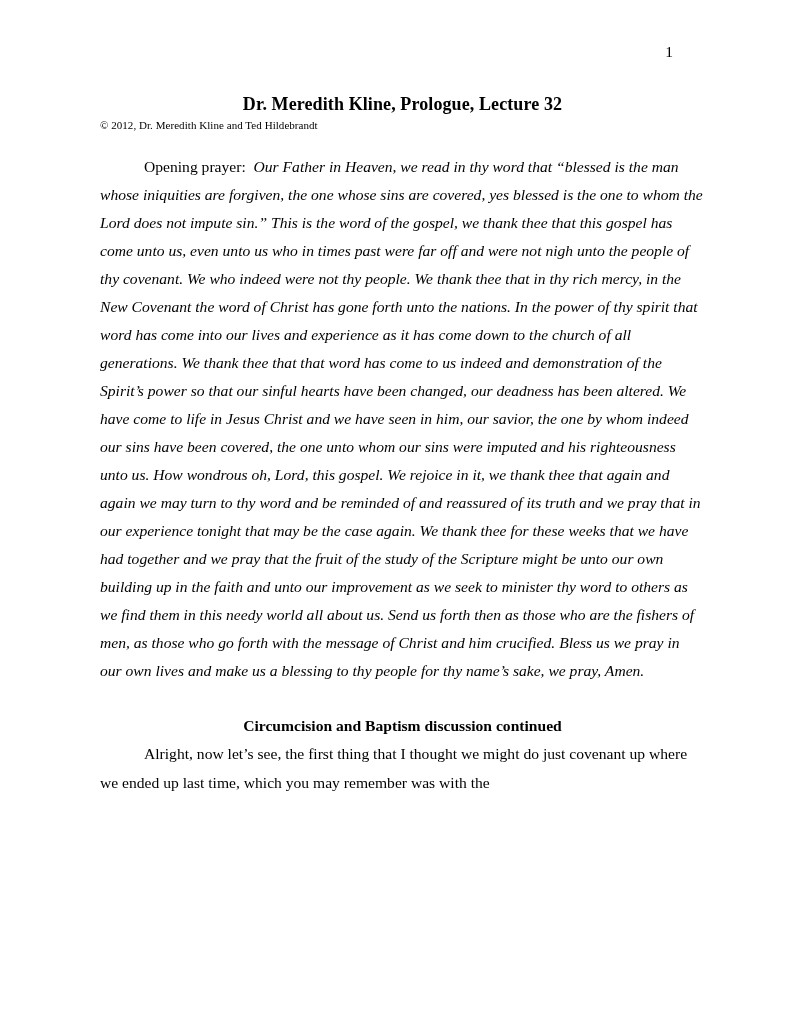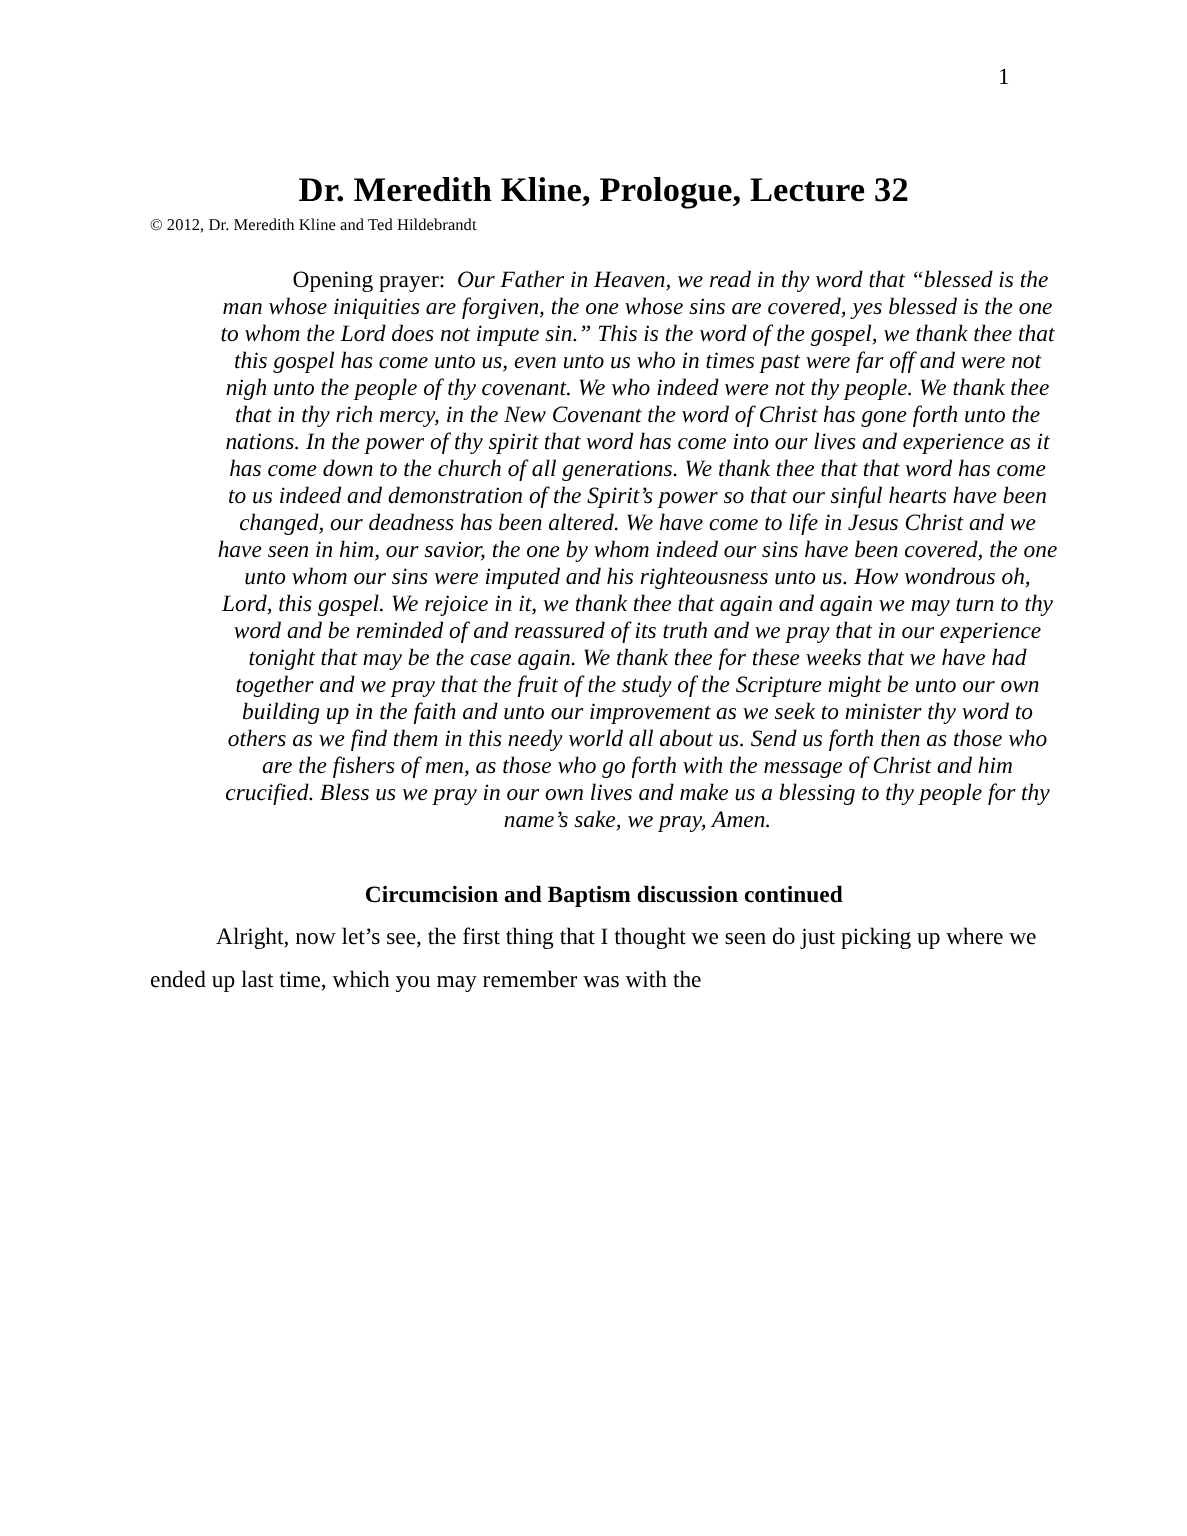--- a/index.html
+++ b/index.html
@@ -24,38 +24,37 @@
   }
   .page-number {
     position: absolute;
     top: 44px;
     right: 118px;
     font-size: 15.5px;
     font-family: "Liberation Serif", serif;
     line-height: 1;
   }
   .doc-title {
-    margin-top: 66px;
+    margin-top: 46px;
     text-align: center;
     font-weight: bold;
-    font-size: 23px;
+    font-size: 18px;
     letter-spacing: 0.1px;
   }
   .doc-copyright {
     text-align: left;
     font-size: 11px;
     margin-top: 4px;
     letter-spacing: 0.05px;
   }
   .prayer-block {
     margin-top: 22px;
     font-size: 15.6px;
-    line-height: 18px;
-    text-align: center;
-    margin-left: 45px;
+    line-height: 28px;
+    text-align: left;
   }
   .prayer-lead {
     font-style: normal;
   }
   .prayer-body {
     font-style: italic;
   }
   .indent {
     display: inline-block;
     width: 44px;
@@ -85,16 +84,16 @@
 
   <div class="doc-copyright">© 2012, Dr. Meredith Kline and Ted Hildebrandt</div>
 
   <div class="prayer-block">
     <span class="indent"></span><span class="prayer-lead">Opening prayer:</span>&nbsp;&nbsp;<span class="prayer-body">Our Father in Heaven, we read in thy word that “blessed is the man whose iniquities are forgiven, the one whose sins are covered, yes blessed is the one to whom the Lord does not impute sin.” This is the word of the gospel, we thank thee that this gospel has come unto us, even unto us who in times past were far off and were not nigh unto the people of thy covenant. We who indeed were not thy people.  We thank thee that in thy rich mercy, in the New Covenant the word of Christ has gone forth unto the nations.  In the power of thy spirit that word has come into our lives and experience as it has come down to the church of all generations. We thank thee that that word has come to us indeed and demonstration of the Spirit’s power so that our sinful hearts have been changed, our deadness has been altered. We have come to life in Jesus Christ and we have seen in him, our savior, the one by whom indeed our sins have been covered, the one unto whom our sins were imputed and his righteousness unto us. How wondrous oh, Lord, this gospel. We rejoice in it, we thank thee that again and again we may turn to thy word and be reminded of and reassured of its truth and we pray that in our experience tonight that may be the case again. We thank thee for these weeks that we have had together and we pray that the fruit of the study of the Scripture might be unto our own building up in the faith and unto our improvement as we seek to minister thy word to others as we find them in this needy world all about us. Send us forth then as those who are the fishers of men, as those who go forth with the message of Christ and him crucified. Bless us we pray in our own lives and make us a blessing to thy people for thy name’s sake, we pray, Amen.</span>
   </div>
 
   <div class="section-heading">Circumcision and Baptism discussion continued</div>
 
   <div class="body-para">
-    <span class="indent"></span><span>Alright, now let’s see, the first thing that I thought we seen do just picking up where we ended up last time, which you may remember was with the</span>
+    <span class="indent"></span><span>Alright, now let’s see, the first thing that I thought we might do just covenant up where we ended up last time, which you may remember was with the</span>
   </div>
 
 </div>
 
 </body></html>

